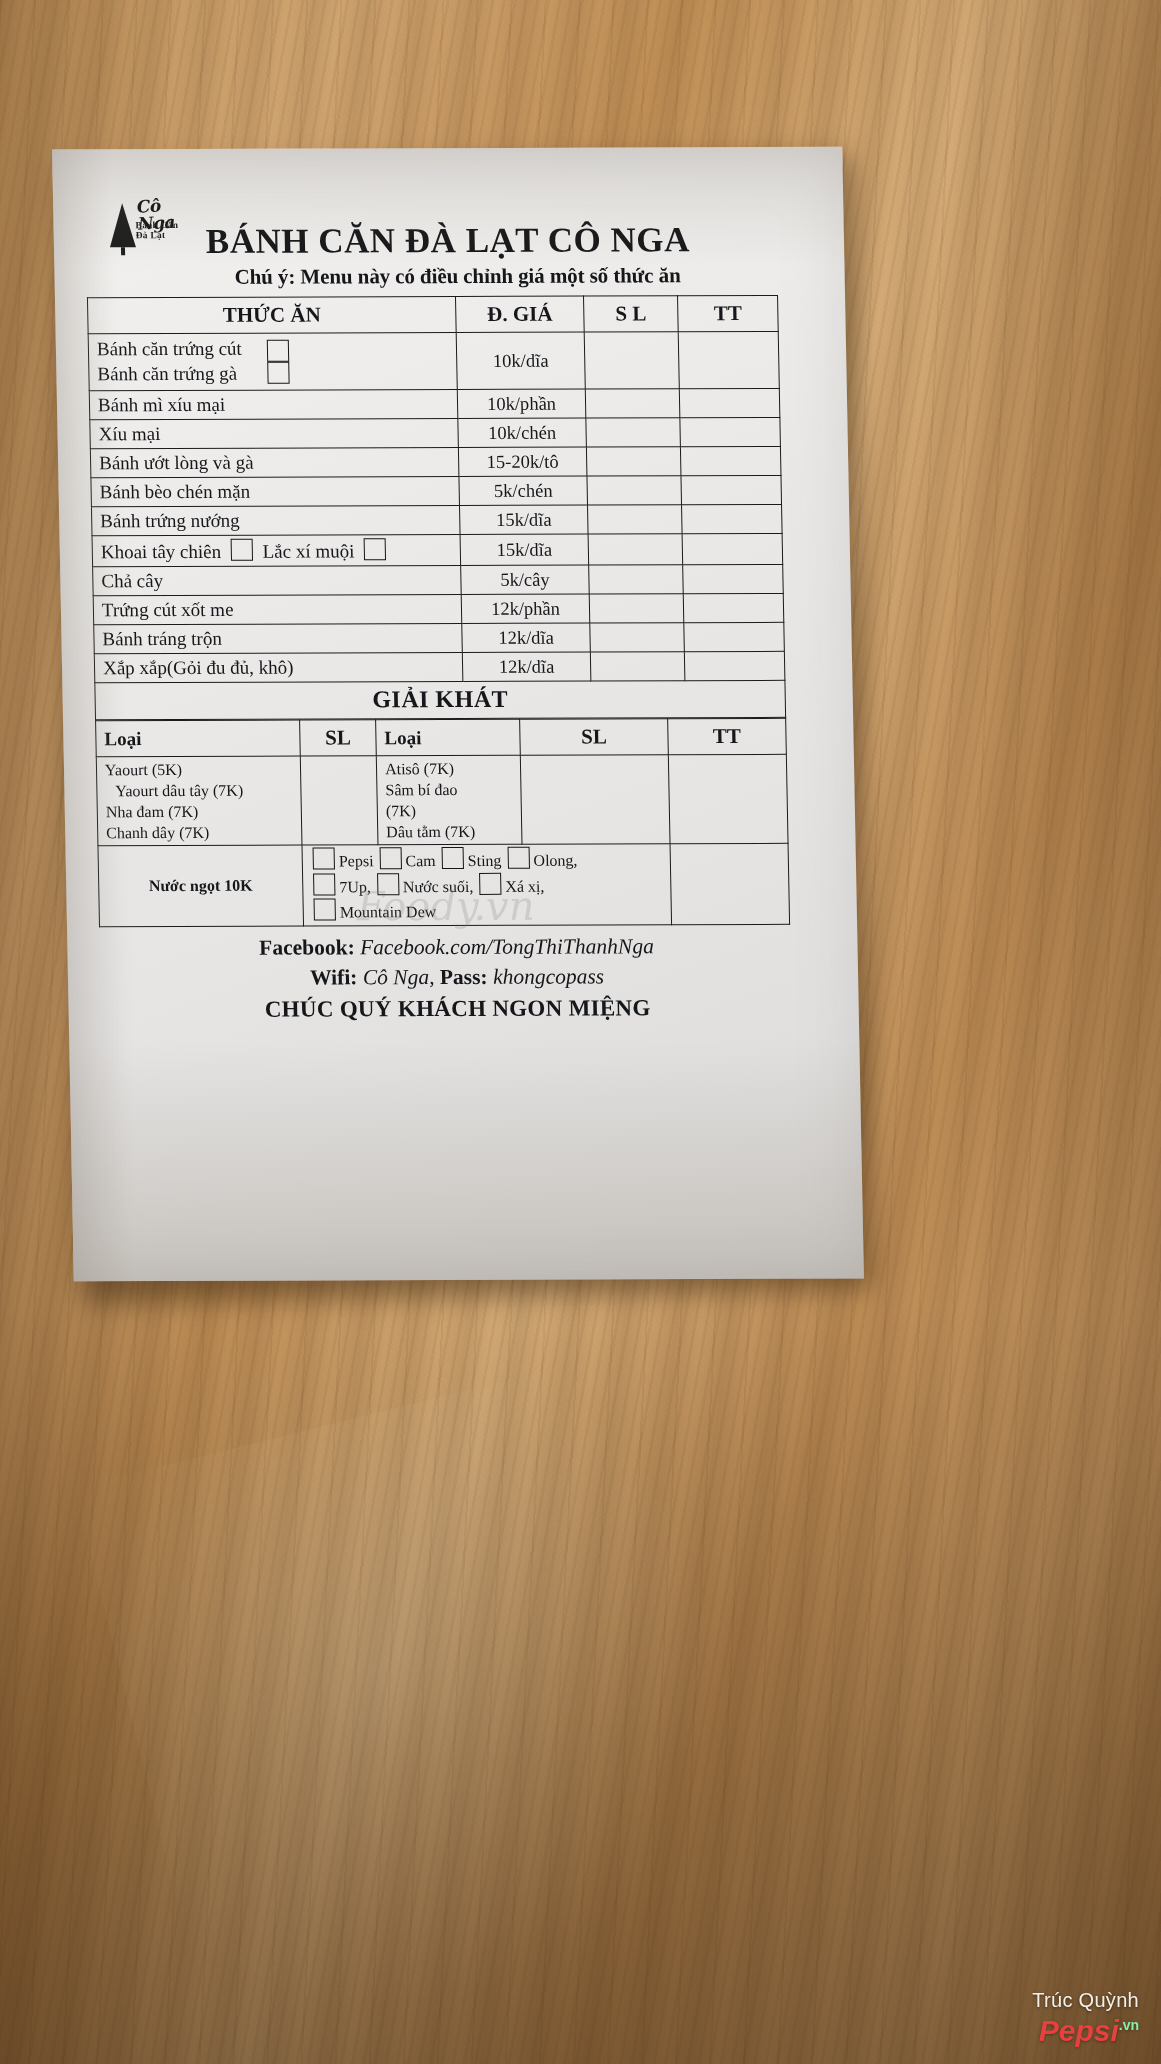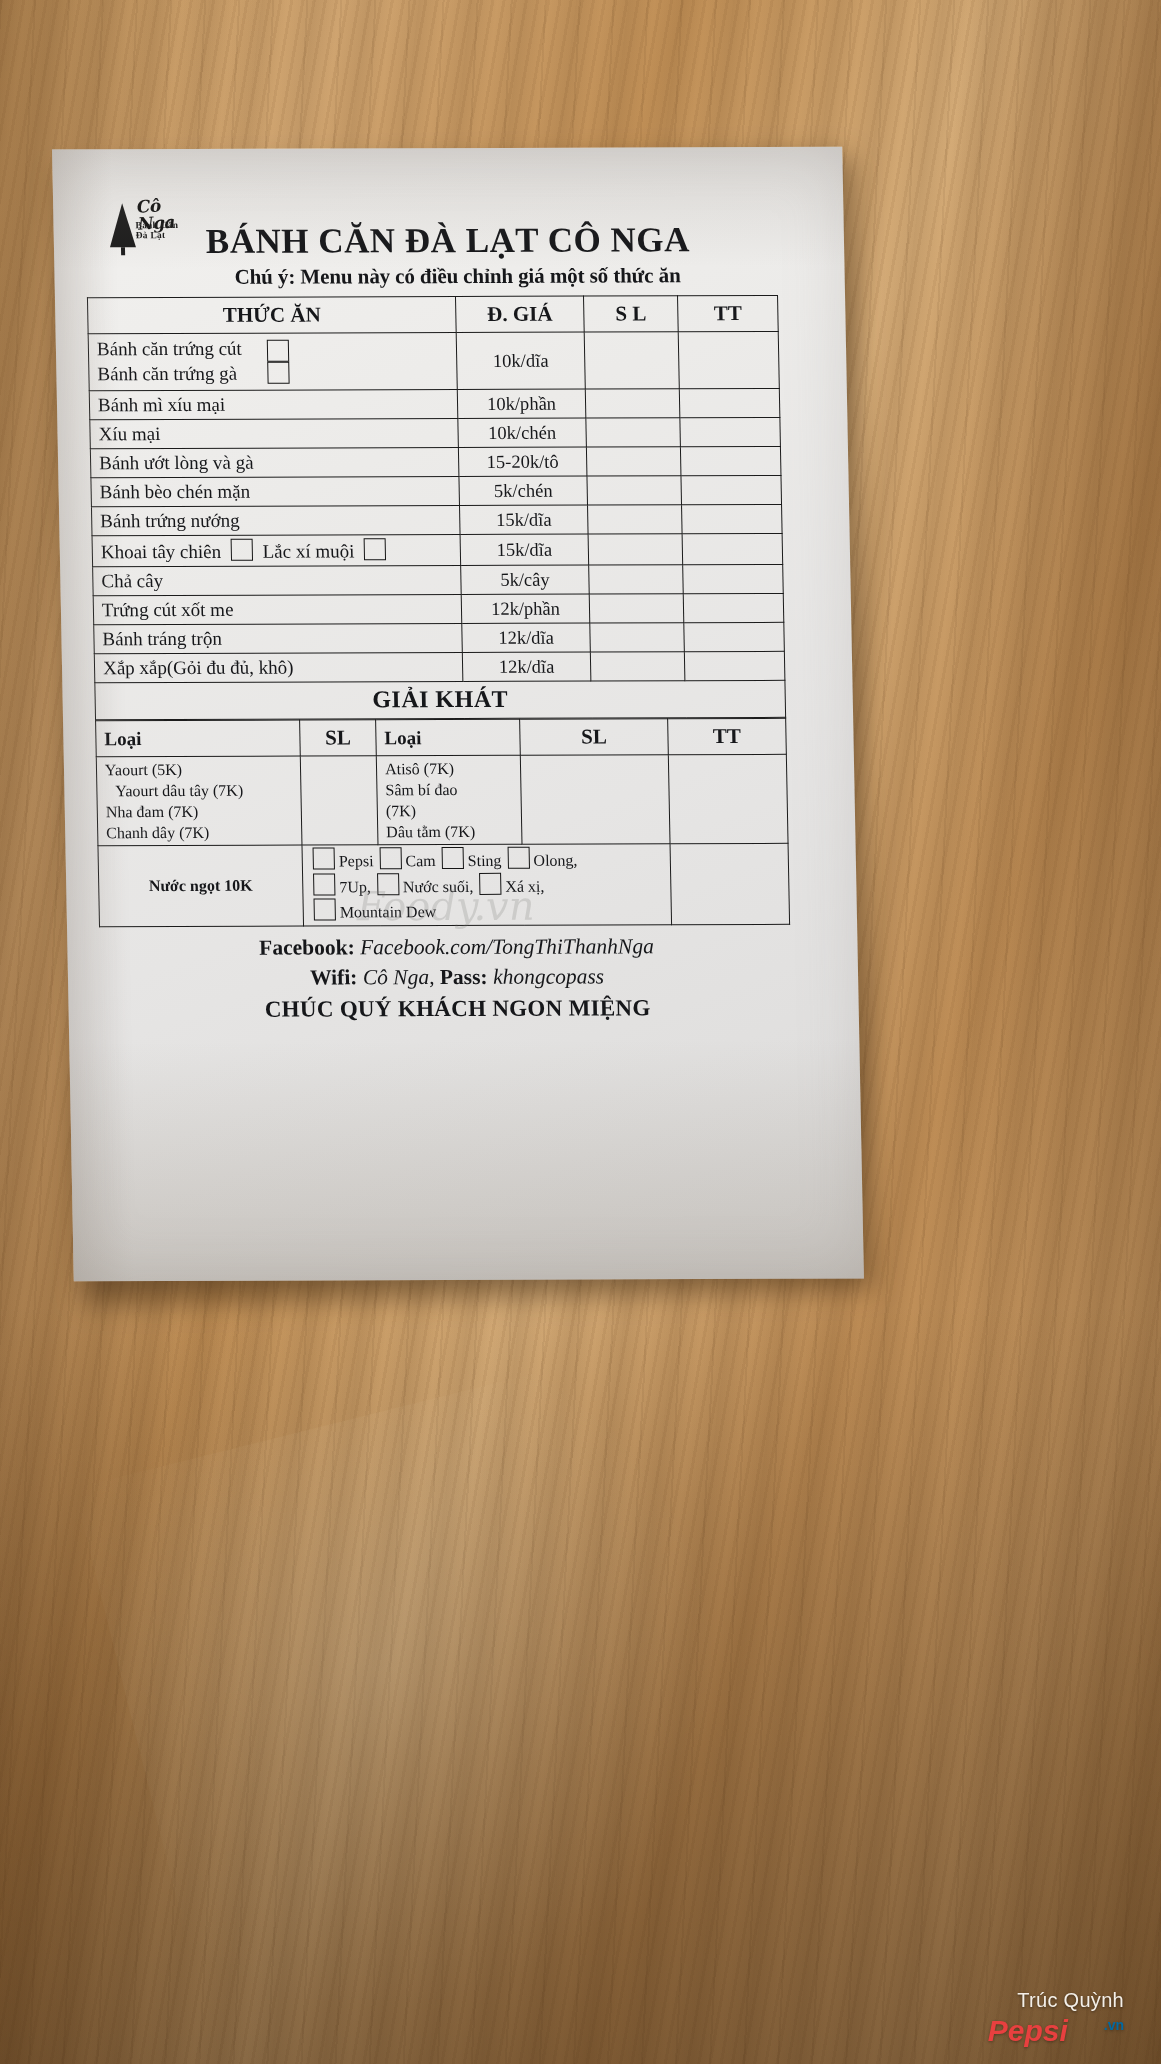--- a/index.html
+++ b/index.html
@@ -269,21 +269,21 @@
   }
   .paper-curl {
     position: absolute; left: -10px; top: 0; width: 70px; height: 100%;
     background: linear-gradient(90deg, rgba(150,140,130,0.30), rgba(0,0,0,0));
     pointer-events: none;
   }
 
   
   .brand {
     position: absolute;
-    right: 37px;
+    right: 22px;
     bottom: 18px;
     text-align: right;
     font-family: "Liberation Sans", sans-serif;
   }
   .brand-user {
     color: #f4efe8;
     font-size: 20px;
     letter-spacing: 0.3px;
     text-shadow: 0 1px 3px rgba(0,0,0,0.5);
   }
@@ -291,24 +291,23 @@
     margin-top: 4px;
     font-size: 30px;
     font-weight: bold;
     font-style: italic;
     color: #e8403f;
     text-shadow: 0 1px 3px rgba(0,0,0,0.35);
     line-height: 1;
   }
   .brand-logo sup {
     font-size: 14px;
-    color: #0369a1;
+    color: #86efac;
     font-style: normal;
     vertical-align: super;
-    margin-left: 36px;
   }
 </style>
 </head>
 <body>
 
 <div class="table-bg"></div>
 <div class="wood-grain-lines"></div>
 <div class="wood-dark-1"></div>
 <div class="wood-dark-2"></div>
 <div class="wood-sheen"></div>

